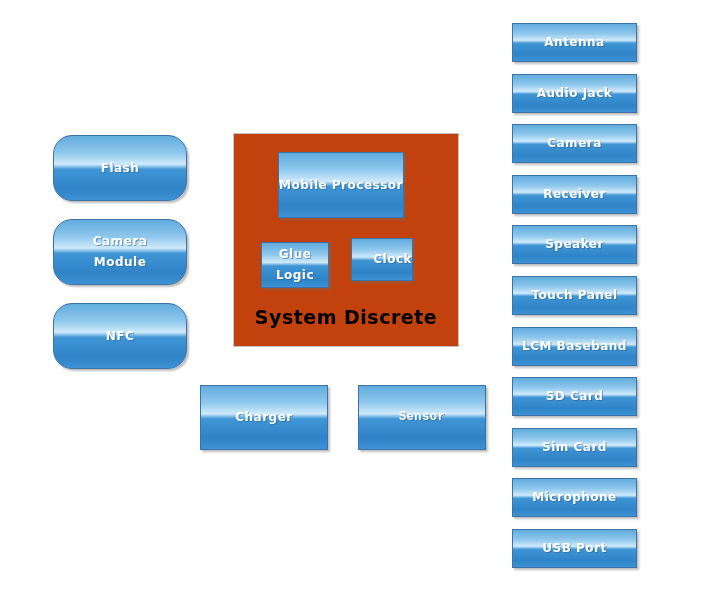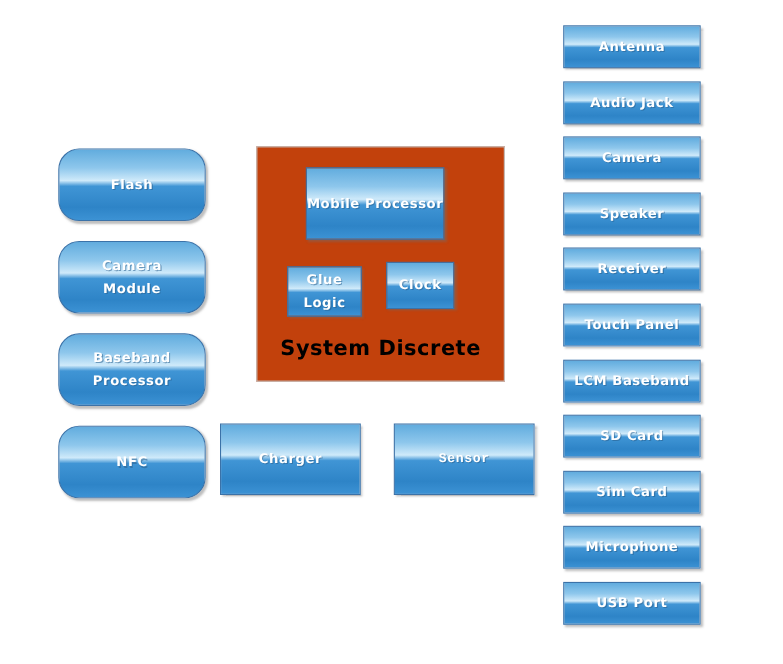--- a/index.html
+++ b/index.html
@@ -70,21 +70,21 @@
     left: 233px;
     top: 133px;
     width: 226px;
     height: 214px;
     box-sizing: border-box;
     border: 1px solid #c5c5c5;
     background: #c2410c;
   }
   .mobile-processor { position: absolute; left: 44px;  top: 18px;  width: 126px; height: 66px; }
   .glue-logic       { position: absolute; left: 27px;  top: 108px; width: 68px;  height: 46px; align-items: center; }
-  .clock            { position: absolute; left: 117px; top: 104px; width: 62px;  height: 43px; }
+  .clock            { position: absolute; left: 117px; top: 104px; width: 62px;  height: 43px; align-items: flex-end; }
   .sd-title {
     position: absolute;
     left: 0;
     top: 172px;
     width: 100%;
     text-align: center;
     color: #000000;
     font-size: 19px;
     font-weight: bold;
     letter-spacing: 0.5px;
@@ -108,24 +108,20 @@
 <div class="canvas">
 
   <div class="left-col">
     <div class="block">
       <span class="line">Flash</span>
 
     </div>
     <div class="block">
       <span class="line">Camera</span>
       <span class="line">Module</span>
-    </div>
-    <div class="block">
-      <span class="line">Baseband</span>
-      <span class="line">Processor</span>
     </div>
     <div class="block">
       <span class="line">NFC</span>
 
     </div>
   </div>
 
   <div class="block charger">
     <span class="line">Charger</span>
   </div>
@@ -153,24 +149,24 @@
     <div class="block">
       <span class="line">Antenna</span>
     </div>
     <div class="block">
       <span class="line">Audio Jack</span>
     </div>
     <div class="block">
       <span class="line">Camera</span>
     </div>
     <div class="block">
-      <span class="line">Speaker</span>
+      <span class="line">Receiver</span>
     </div>
     <div class="block">
-      <span class="line">Receiver</span>
+      <span class="line">Speaker</span>
     </div>
     <div class="block">
       <span class="line">Touch Panel</span>
     </div>
     <div class="block">
       <span class="line">LCM Baseband</span>
     </div>
     <div class="block">
       <span class="line">SD Card</span>
     </div>

